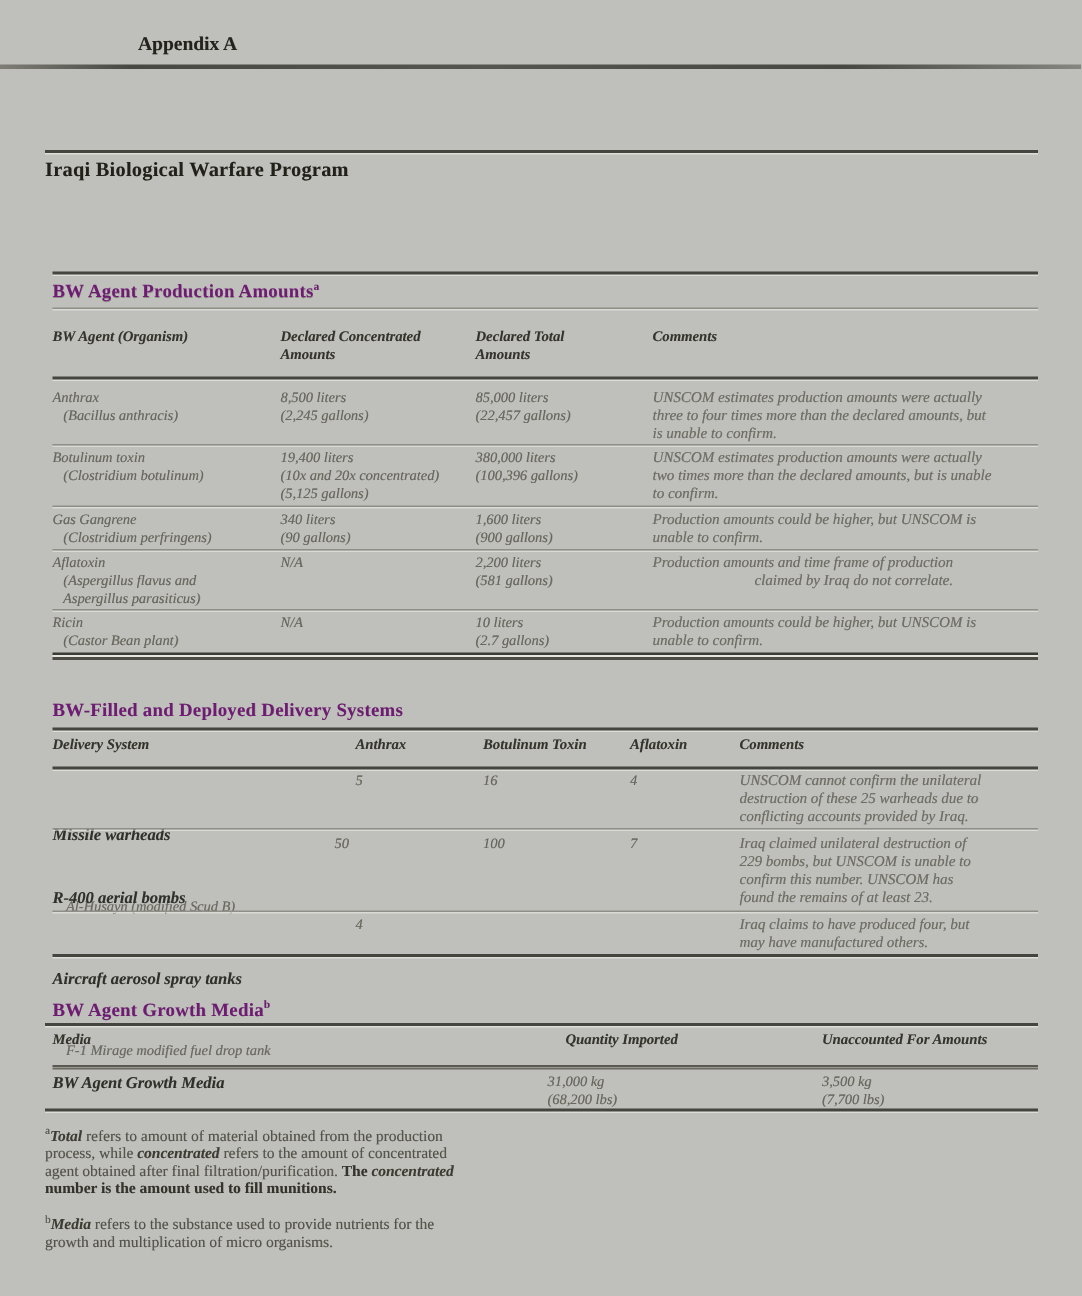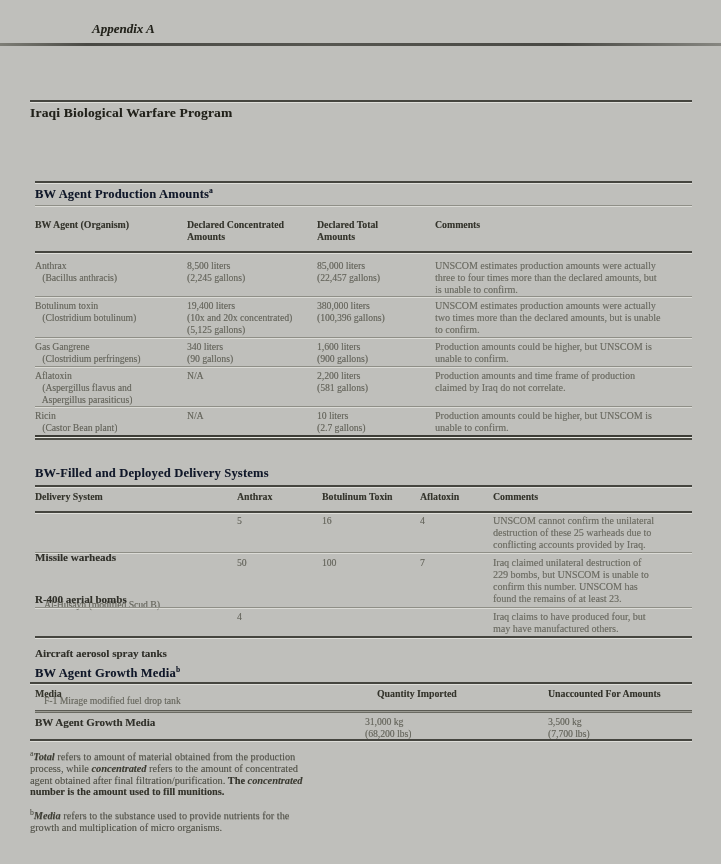--- a/index.html
+++ b/index.html
@@ -2,25 +2,25 @@
 <html><head>
 <meta charset="utf-8">
 <style>
   html,body { margin:0; padding:0; background:#bfbfbb; }
   .page {
     position:relative; width:721px; height:864px; background:#bfbfbb;
     font-family:"Liberation Serif", serif; overflow:hidden;
     text-shadow: 0.2px 0.2px 0.4px rgba(95,95,86,0.5);
   }
   .abs { position:absolute; }
-  .cell { position:absolute; white-space:pre; }
+  .cell { position:absolute; white-space:pre;font-style:italic; }
 
   .appendix { font-weight:bold; font-size:13px; color:#23231c; }
   .doc-title { font-weight:bold; font-size:13.5px; color:#21211a; letter-spacing:0.2px; }
-  .sec-title { font-weight:bold; font-size:12.5px; color:#0f172a; letter-spacing:0.2px; }
+  .sec-title { font-weight:bold; font-size:12.5px; color:#701a75; letter-spacing:0.2px; }
   sup.sm { font-size:7.5px; }
 
   .th { font-weight:bold; font-size:9.8px; line-height:11.5px; color:#34342c; white-space:pre; }
   .fs-body { font-size:9.6px; line-height:12px; color:#67675e; }
   .fs-com  { font-size:10px;  line-height:12px; color:#6e6e65; }
   .row-name { font-weight:bold; font-size:11px; line-height:12px; color:#30302a; }
   .row-sub  { font-size:9.6px; line-height:12px; color:#6a6a61; padding-left:9px; }
 
   .rule-strong { position:absolute; height:2px; background:#45453f;
                  box-shadow:0 1px 0 rgba(248,248,242,0.55); }
@@ -36,21 +36,21 @@
 
   .fn { position:absolute; white-space:pre-wrap; font-size:10.3px; line-height:11.6px; color:#53534a; width:400px; }
   .fn-em { font-style:italic; font-weight:bold; color:#3c3c33; }
   .fn-b  { font-weight:bold; color:#33332b; }
 </style>
 </head>
 <body>
 
 <div class="page">
 
-  <div class="abs appendix" style="left:92px; top:21px;font-style:italic;">Appendix A</div>
+  <div class="abs appendix" style="left:92px; top:21px;">Appendix A</div>
   <div class="scan-band" style="left:0; top:43px; width:721px;"></div>
 
   <div class="rule-strong" style="left:30px; top:100px; width:662px;"></div>
   <div class="abs doc-title" style="left:30px; top:105px;">Iraqi Biological Warfare Program</div>
 
   <div>
     <div class="rule-strong" style="left:35px; top:181px; width:657px;"></div>
     <div class="abs sec-title" style="left:35px; top:186px;">
       <span>BW Agent Production Amounts</span><sup class="sm">a</sup>
     </div>
@@ -105,21 +105,21 @@
     </div>
     <div class="rule-light" style="left:35px; top:366px; width:657px;"></div>
 
     <div class="abs" style="left:35px; top:370px;">
       <div class="cell fs-body" style="left:0;">Aflatoxin
    (Aspergillus flavus and
    Aspergillus parasiticus)</div>
       <div class="cell fs-body" style="left:152px;">N/A</div>
       <div class="cell fs-body" style="left:282px;">2,200 liters
 (581 gallons)</div>
-      <div class="cell fs-com" style="left:400px;">Production amounts and time frame of production
+      <div class="cell fs-com" style="left:400px;text-align:right;">Production amounts and time frame of production
 claimed by Iraq do not correlate.</div>
     </div>
     <div class="rule-light" style="left:35px; top:406px; width:657px;"></div>
 
     <div class="abs" style="left:35px; top:410px;">
       <div class="cell fs-body" style="left:0;">Ricin
    (Castor Bean plant)</div>
       <div class="cell fs-body" style="left:152px;">N/A</div>
       <div class="cell fs-body" style="left:282px;">10 liters
 (2.7 gallons)</div>
@@ -154,21 +154,21 @@
 destruction of these 25 warheads due to
 conflicting accounts provided by Iraq.</div>
     </div>
     <div class="rule-light" style="left:35px; top:552px; width:657px;"></div>
 
     <div class="abs" style="left:35px; top:557px;">
       <div class="cell" style="left:0;">
         <div class="row-name">R-400 aerial bombs</div>
         <div class="row-sub"></div>
       </div>
-      <div class="cell fs-body" style="left:202px;">50</div>
+      <div class="cell fs-body" style="left:188px;">50</div>
       <div class="cell fs-body" style="left:287px;">100</div>
       <div class="cell fs-body" style="left:385px;">7</div>
       <div class="cell fs-com" style="left:458px;">Iraq claimed unilateral destruction of
 229 bombs, but UNSCOM is unable to
 confirm this number. UNSCOM has
 found the remains of at least 23.</div>
     </div>
     <div class="rule-light" style="left:35px; top:607px; width:657px;"></div>
 
     <div class="abs" style="left:35px; top:611px;">

